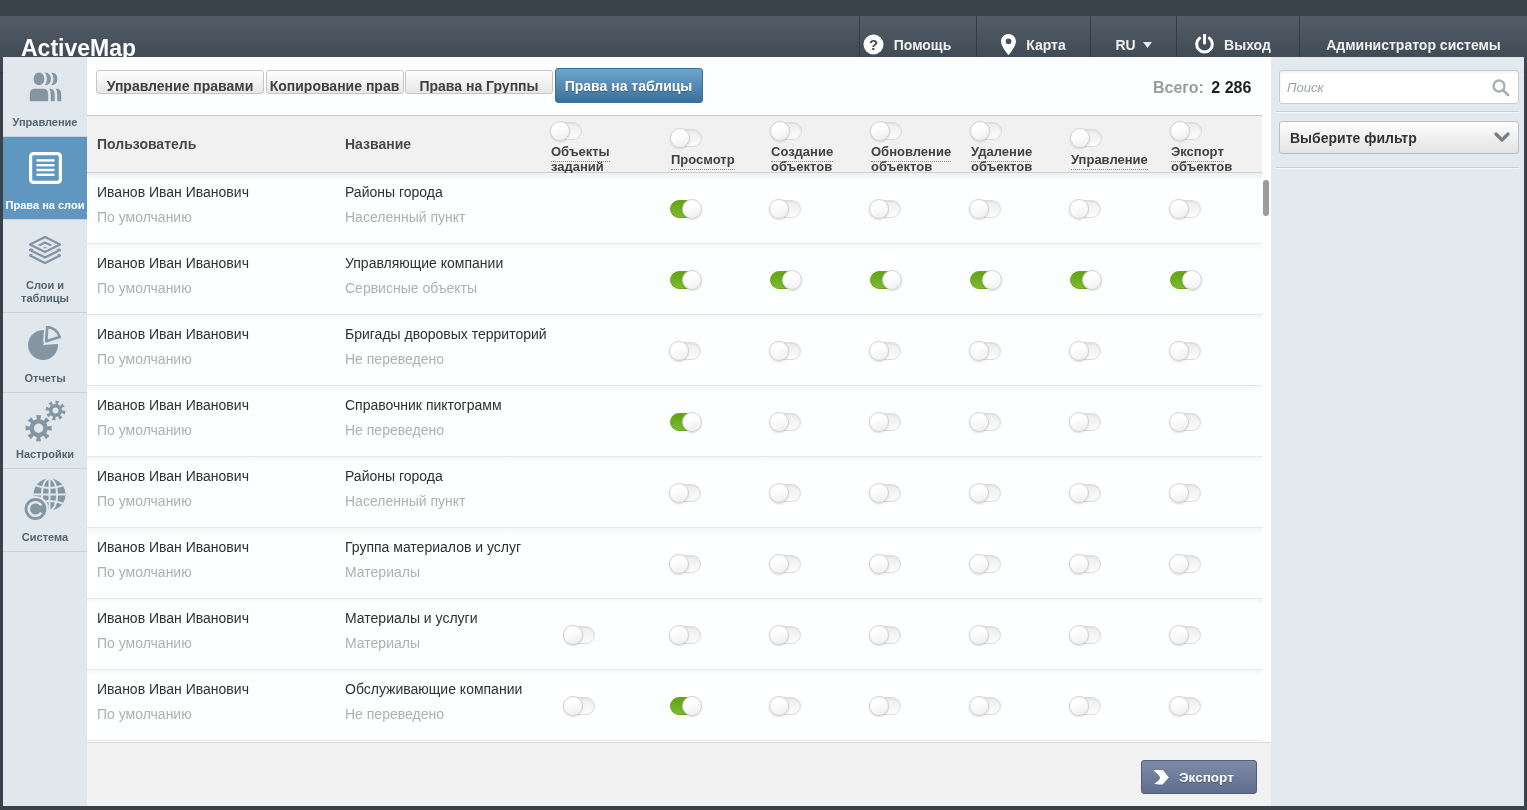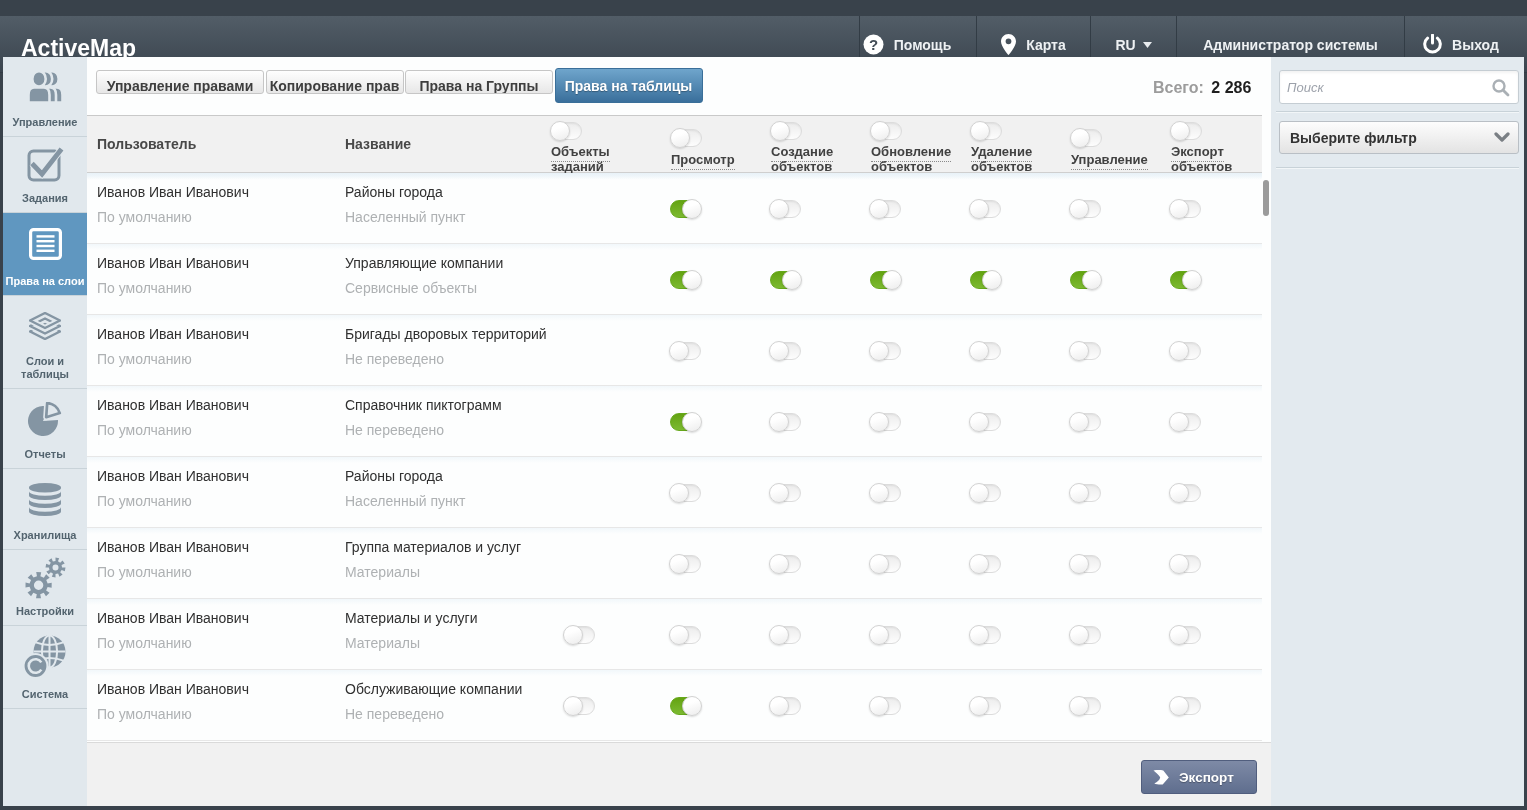--- a/index.html
+++ b/index.html
@@ -96,52 +96,42 @@
           <path d="M7.5,0 C3.4,0 0,3.3 0,7.4 C0,12.6 7.5,21 7.5,21 C7.5,21 15,12.6 15,7.4 C15,3.3 11.6,0 7.5,0 Z M7.5,10.2 A2.9,2.9 0 1 1 7.5,4.4 A2.9,2.9 0 0 1 7.5,10.2 Z" fill="#fff"></path>
         </svg>
         <span style="margin-left:10px">Карта</span>
       </div>
     <div class="tmitem" style="width:86px">
         <span style="margin-right:7px">RU</span>
         <svg width="9" height="6" viewBox="0 0 9 6">
           <path d="M0,0 L9,0 L4.5,6 Z" fill="#e8ebee"></path>
         </svg>
       </div>
-    <div class="tmitem" style="width:228px">
-        <span>Администратор системы</span>
-      </div>
     <div class="tmitem" style="width:123px;padding-right:10px">
         <svg width="19" height="21" viewBox="0 0 19 21">
           <path d="M9.5,1 L9.5,9" stroke="#fff" stroke-width="3" stroke-linecap="round"></path>
           <path d="M4.6,4.2 A7.8,7.8 0 1 0 14.4,4.2" fill="none" stroke="#fff" stroke-width="3" stroke-linecap="round"></path>
         </svg>
         <span style="margin-left:10px">Выход</span>
       </div>
+    <div class="tmitem" style="width:228px">
+        <span>Администратор системы</span>
+      </div>
   </div>
 </div>
 <div id="sidebar">
 <div class="sbitem" style="height:80px;">
       <div class="sbicon">
         <svg width="37" height="34" viewBox="-1.5 -1.5 37 34">
           <path d="M10.5,-0.3 C14.4,-0.3 17.2,3.1 17.2,7.4 C17.2,11.7 14.4,15.1 10.5,15.1 C6.6,15.1 3.8,11.7 3.8,7.4 C3.8,3.1 6.6,-0.3 10.5,-0.3 Z M5.5,16 L15.5,16 Q21,16 21,23.4 L21,31 L0,31 L0,23.4 Q0,16 5.5,16 Z" transform="translate(13,0)" fill="#8495a3" stroke="#e1e8ed" stroke-width="2.6"></path>
           <path d="M10.5,-0.3 C14.4,-0.3 17.2,3.1 17.2,7.4 C17.2,11.7 14.4,15.1 10.5,15.1 C6.6,15.1 3.8,11.7 3.8,7.4 C3.8,3.1 6.6,-0.3 10.5,-0.3 Z M5.5,16 L15.5,16 Q21,16 21,23.4 L21,31 L0,31 L0,23.4 Q0,16 5.5,16 Z" transform="translate(6.5,0)" fill="#8495a3" stroke="#e1e8ed" stroke-width="2.6"></path>
           <path d="M10.5,-0.3 C14.4,-0.3 17.2,3.1 17.2,7.4 C17.2,11.7 14.4,15.1 10.5,15.1 C6.6,15.1 3.8,11.7 3.8,7.4 C3.8,3.1 6.6,-0.3 10.5,-0.3 Z M5.5,16 L15.5,16 Q21,16 21,23.4 L21,31 L0,31 L0,23.4 Q0,16 5.5,16 Z" transform="translate(0,0)" fill="#8495a3" stroke="#e1e8ed" stroke-width="2.6"></path>
         </svg>
       </div>
       <div class="sblabel">Управление</div>
-    </div>
-<div class="sbitem" style="height:76px;">
-      <div class="sbicon">
-        <svg width="37" height="35" viewBox="0 0 37 35">
-<rect x="2" y="4" width="30" height="29" rx="4.5" fill="none" stroke="#8495a3" stroke-width="3"></rect>
-<path d="M5,16.5 L15,27 L34.5,2" fill="none" stroke="#e1e8ed" stroke-width="6.6" stroke-linecap="butt"></path>
-<path d="M5,16.5 L15,27 L34.5,2" fill="none" stroke="#8495a3" stroke-width="4.8" stroke-linecap="butt"></path>
-</svg>
-      </div>
-      <div class="sblabel">Задания</div>
     </div>
 <div class="sbitem active" style="height:83px;">
       <div class="sbicon">
         <svg width="33" height="32" viewBox="0 0 33 32">
 <rect x="1.6" y="1.6" width="29.8" height="28.8" rx="3" fill="none" stroke="#ffffff" stroke-width="3.2"></rect>
 <rect x="7.5" y="7.2" width="18" height="2.4" fill="#ffffff"></rect>
           <rect x="7.5" y="12.0" width="18" height="2.4" fill="#ffffff"></rect>
           <rect x="7.5" y="16.8" width="18" height="2.4" fill="#ffffff"></rect>
           <rect x="7.5" y="21.6" width="18" height="2.4" fill="#ffffff"></rect>
         </svg>
@@ -163,33 +153,20 @@
     </div>
 <div class="sbitem" style="height:80px;">
       <div class="sbicon">
         <svg width="34" height="34" viewBox="0 0 34 34">
 <path d="M15,19 L29.96,17.95 A15,15 0 1 1 21.10,5.30 Z" fill="#8495a3"></path>
 <path d="M18.2,15.2 L19.19,1.03 A14.2,14.2 0 0 1 31.78,11.05 Z" fill="none" stroke="#e1e8ed" stroke-width="6" stroke-linejoin="round"></path>
 <path d="M18.2,15.2 L19.19,1.03 A14.2,14.2 0 0 1 31.78,11.05 Z" fill="none" stroke="#8495a3" stroke-width="2.7" stroke-linejoin="round"></path>
 </svg>
       </div>
       <div class="sblabel">Отчеты</div>
-    </div>
-<div class="sbitem" style="height:81px;">
-      <div class="sbicon">
-        <svg width="32" height="33" viewBox="0 0 32 33">
-<g fill="#8495a3">
-<path d="M0,4.5 A16,4.5 0 0 1 32,4.5 L32,5 A16,4.5 0 0 1 0,5 Z"></path>
-<path d="M0,8.2 A16,4.5 0 0 0 32,8.2 L32,12.5 A16,4.5 0 0 1 0,12.5 Z"></path>
-<path d="M0,16.2 A16,4.5 0 0 0 32,16.2 L32,20.5 A16,4.5 0 0 1 0,20.5 Z"></path>
-<path d="M0,24.2 A16,4.5 0 0 0 32,24.2 L32,28.5 A16,4.5 0 0 1 0,28.5 Z"></path>
-</g>
-        </svg>
-      </div>
-      <div class="sblabel">Хранилища</div>
     </div>
 <div class="sbitem" style="height:76px;">
       <div class="sbicon">
         <svg width="41" height="42" viewBox="0 0 41 42">
 <path d="M30.50,0.50 L34.18,1.20 L32.93,4.36 L35.17,5.83 L37.57,3.43 L39.68,6.53 L36.56,7.88 L37.10,10.50 L40.50,10.50 L39.80,14.18 L36.64,12.93 L35.17,15.17 L37.57,17.57 L34.47,19.68 L33.12,16.56 L30.50,17.10 L30.50,20.50 L26.82,19.80 L28.07,16.64 L25.83,15.17 L23.43,17.57 L21.32,14.47 L24.44,13.12 L23.90,10.50 L20.50,10.50 L21.20,6.82 L24.36,8.07 L25.83,5.83 L23.43,3.43 L26.53,1.32 L27.88,4.44 L30.50,3.90 Z M33.50,10.50 A3.0,3.0 0 1 0 27.50,10.50 A3.0,3.0 0 1 0 33.50,10.50 Z" fill="#8495a3" fill-rule="evenodd"></path>
 <path d="M11.22,15.11 L16.20,15.16 L15.40,19.18 L18.84,20.64 L21.17,17.26 L24.66,20.82 L21.25,23.09 L22.65,26.55 L26.69,25.82 L26.64,30.80 L22.62,30.00 L21.16,33.44 L24.54,35.77 L20.98,39.26 L18.71,35.85 L15.25,37.25 L15.98,41.29 L11.00,41.24 L11.80,37.22 L8.36,35.76 L6.03,39.14 L2.54,35.58 L5.95,33.31 L4.55,29.85 L0.51,30.58 L0.56,25.60 L4.58,26.40 L6.04,22.96 L2.66,20.63 L6.22,17.14 L8.49,20.55 L11.95,19.15 Z M18.30,28.20 A4.7,4.7 0 1 0 8.90,28.20 A4.7,4.7 0 1 0 18.30,28.20 Z" fill="none" stroke="#e1e8ed" stroke-width="3.4"></path>
 <path d="M11.22,15.11 L16.20,15.16 L15.40,19.18 L18.84,20.64 L21.17,17.26 L24.66,20.82 L21.25,23.09 L22.65,26.55 L26.69,25.82 L26.64,30.80 L22.62,30.00 L21.16,33.44 L24.54,35.77 L20.98,39.26 L18.71,35.85 L15.25,37.25 L15.98,41.29 L11.00,41.24 L11.80,37.22 L8.36,35.76 L6.03,39.14 L2.54,35.58 L5.95,33.31 L4.55,29.85 L0.51,30.58 L0.56,25.60 L4.58,26.40 L6.04,22.96 L2.66,20.63 L6.22,17.14 L8.49,20.55 L11.95,19.15 Z M18.30,28.20 A4.7,4.7 0 1 0 8.90,28.20 A4.7,4.7 0 1 0 18.30,28.20 Z" fill="#8495a3" fill-rule="evenodd"></path>
 </svg>
       </div>
       <div class="sblabel">Настройки</div>

